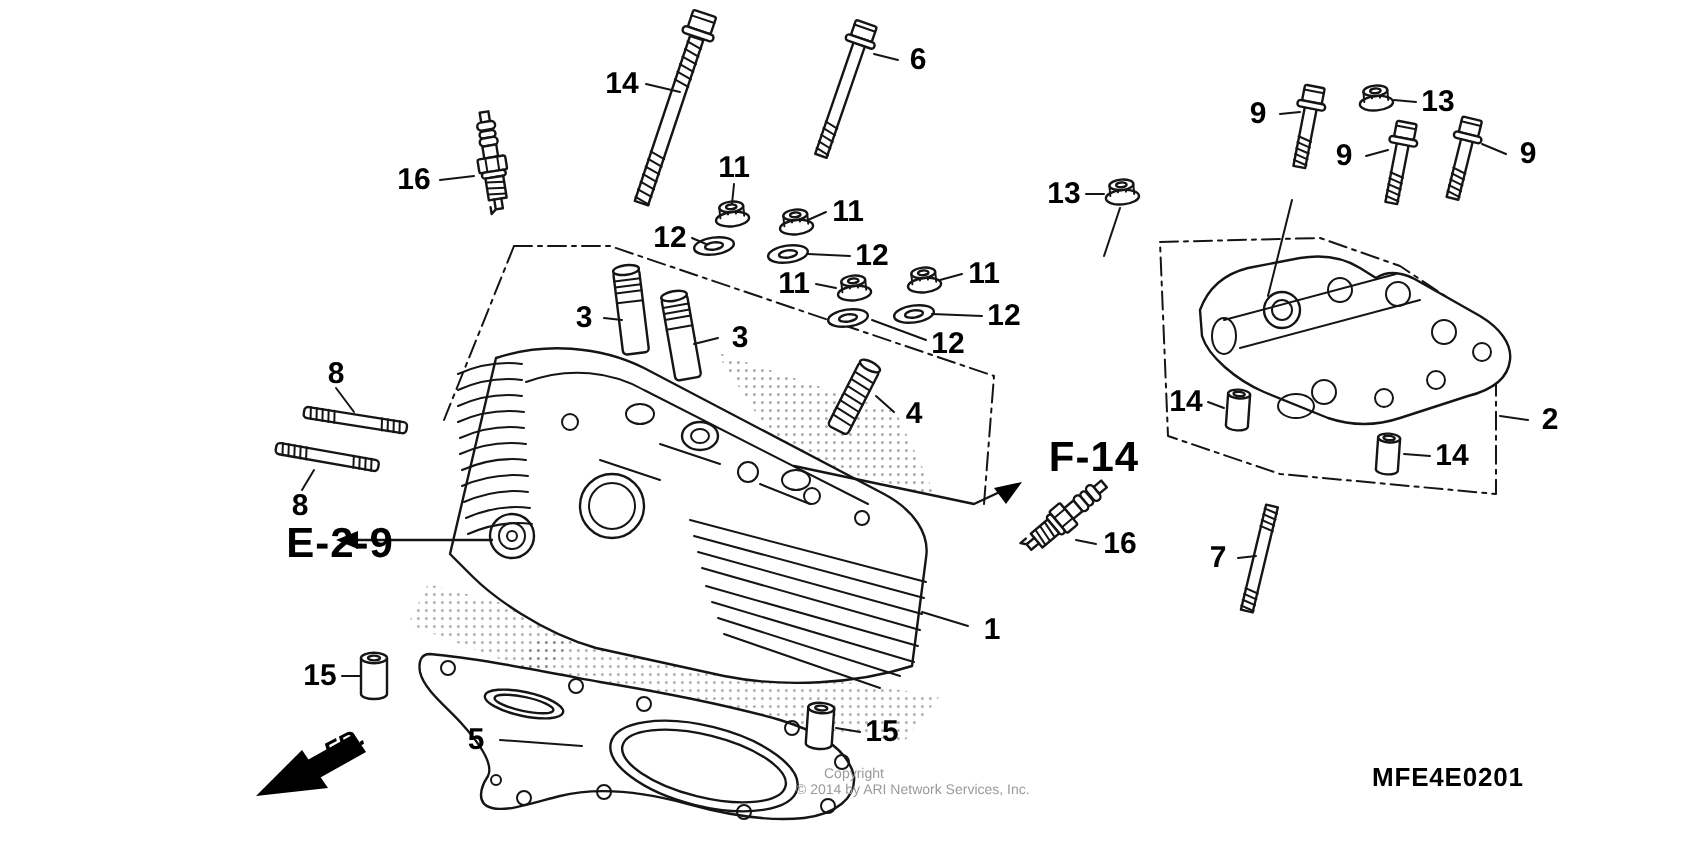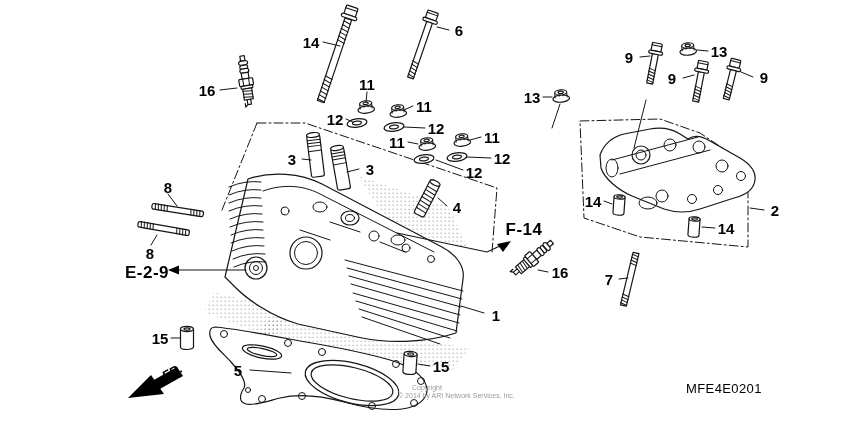--- a/index.html
+++ b/index.html
@@ -1,23 +1,23 @@
 <!DOCTYPE html>
 <html><head>
 <meta charset="utf-8">
 <style>
   html,body{margin:0;padding:0;background:#fff;}
   .stage{position:relative;width:850px;height:425px;background:#fff;overflow:hidden;
          font-family:"Liberation Sans",sans-serif;}
   .stage svg{position:absolute;left:0;top:0;}
   .co{position:absolute;transform:translate(-50%,-50%);font-weight:bold;font-size:15px;
       color:#000;white-space:nowrap;line-height:1;}
-  .ref{font-size:17px;letter-spacing:.5px;}
+  .ref{font-size:21px;letter-spacing:.5px;margin-left:23px;}
   .fr{font-size:13px;font-style:italic;transform:translate(-50%,-50%) rotate(-27deg);}
-  .code{position:absolute;font-weight:normal;font-size:13px;letter-spacing:.4px;color:#000;}
+  .code{position:absolute;font-weight:bold;font-size:13px;letter-spacing:.4px;color:#000;}
   .wm{position:absolute;font-size:7px;line-height:8px;color:#9a9a9a;white-space:nowrap;}
   .wm .ind{margin-left:14px;}
 </style>
 </head>
 <body>
 
 <div class="stage">
 
 <svg width="850" height="425" viewBox="0 0 850 425" fill="none" stroke="#151515" stroke-width="1.2" stroke-linecap="round" stroke-linejoin="round">
   <defs>

